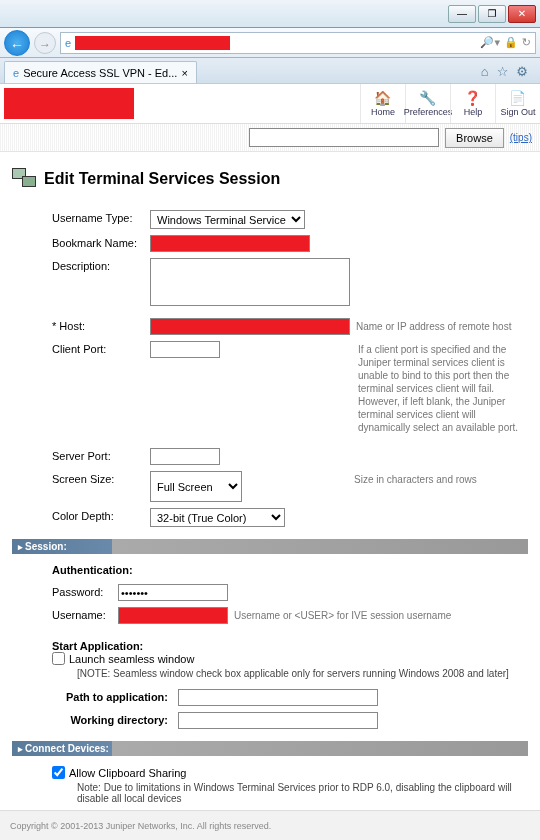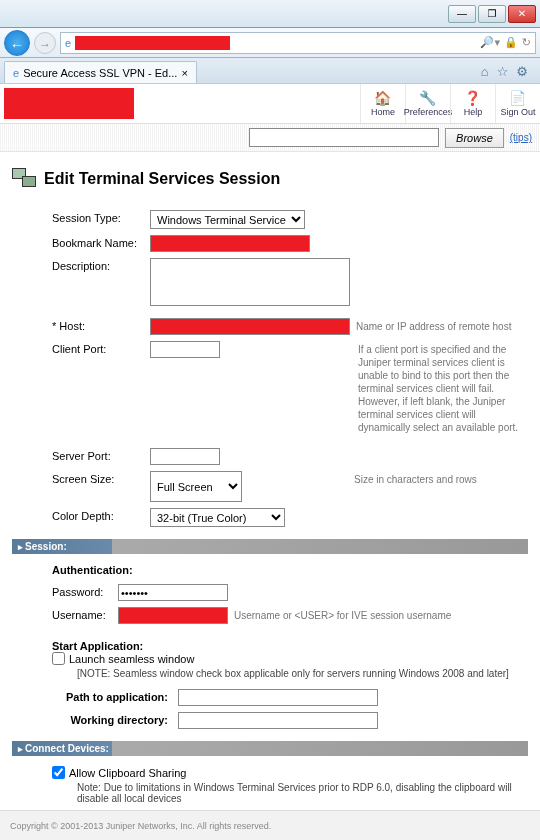--- a/index.html
+++ b/index.html
@@ -27,21 +27,21 @@
   .brand { width:130px; background:#ed1c24; margin:4px 0 4px 4px;}
   .topspacer { flex:1;}
   .topbtn { width:45px; display:flex; flex-direction:column; align-items:center; justify-content:center; font-size:9px; color:#335; gap:1px; border-left:1px solid #e8e8e8;}
   .topbtn .ic { font-size:14px;}
   .prefs .ic { color:#1a6fbf;}
   .help .ic { color:#e89030;}
   .signout .ic { color:#88a;}
   
   .searchstrip { height:28px; background: repeating-linear-gradient(90deg,#f2f2f2 0 1px,#fff 1px 2px); display:flex; align-items:center; justify-content:flex-end; padding:0 8px; gap:6px; border-bottom:1px solid #e4e4e4;}
   .searchbox { width:190px; height:19px; border:1px solid #999; background:#fff;}
-  .browsebtn { height:20px; padding:0 10px; background:linear-gradient(#fdfdfd,#e8e8e8); border:1px solid #999; font-size:11px;font-style:italic;}
+  .browsebtn { height:20px; padding:0 10px; background:linear-gradient(#fdfdfd,#e8e8e8); border:1px solid #999; font-size:11px;}
   .tips { color:#2965c4; font-size:10px; text-decoration:underline;}
   
   .content { padding: 16px 12px 8px 12px; overflow-y:auto; height: calc(100% - 68px - 30px);}
   
   .page-title { display:flex; align-items:center; gap:8px; margin-bottom:20px;}
   .title-icon { width:24px; height:22px; position:relative;}
   .mon1, .mon2 { position:absolute; width:14px; height:11px; border:1px solid #333; background:#a8c8b0;}
   .mon1 { top:0; left:0;}
   .mon2 { top:8px; left:10px; background:#88b090;}
   .page-title h1 { font-size:16px; font-weight:bold;}
@@ -136,21 +136,21 @@
     <div class="page-title">
       <div class="title-icon">
           <div class="mon1"></div>
           <div class="mon2"></div>
         </div>
       <h1>Edit Terminal Services Session</h1>
     </div>
 
     <div class="form-block">
       <div class="row">
-        <div class="lbl">Session Type:</div>
+        <div class="lbl">Username Type:</div>
         <select class="sel-session"><option>Windows Terminal Services</option></select>
       </div>
       <div class="row">
         <div class="lbl">Bookmark Name:</div>
         <input type="text" class="med-input redfield" style="">
       </div>
       <div class="row">
         <div class="lbl">Description:</div>
         <textarea class="desc-area" style=""></textarea>
       </div>

